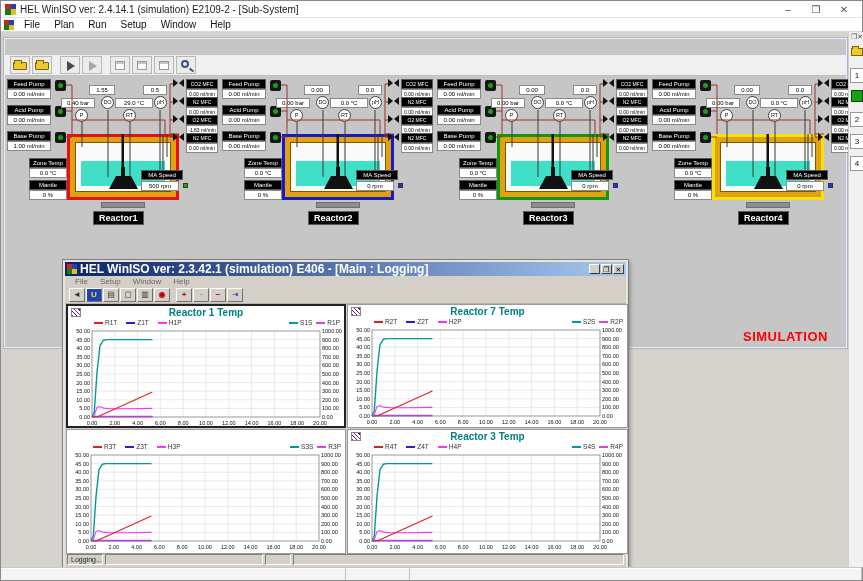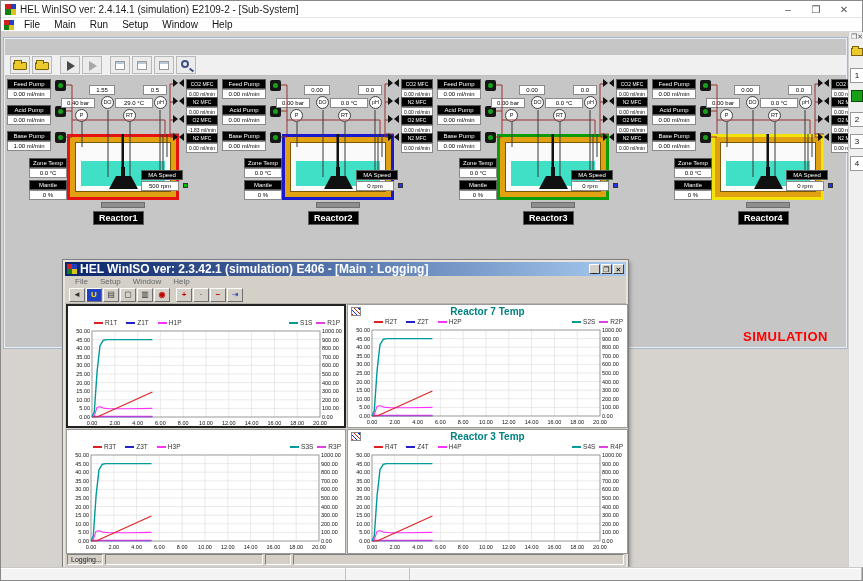--- a/index.html
+++ b/index.html
@@ -125,21 +125,21 @@
   </div>
 
   <div class="menubar">
     <span class="app-logo small-logo">
         <i></i>
         <i></i>
         <i></i>
         <i></i>
       </span>
     <span class="menu-item">File</span>
-    <span class="menu-item">Main</span>
+    <span class="menu-item">Plan</span>
     <span class="menu-item">Run</span>
     <span class="menu-item">Setup</span>
     <span class="menu-item">Window</span>
     <span class="menu-item">Help</span>
   </div>
 
   <div class="mdi">
 
     <div class="subsys">
       <div class="subsys-toolbar">
@@ -457,20 +457,24 @@
         <span class="ltb">▥</span>
         <span class="ltb red">◉</span>
         <span class="tbar-sep"></span>
         <span class="ltb red">+</span>
         <span class="ltb">·</span>
         <span class="ltb red">−</span>
         <span class="ltb blue">⇥</span>
       </div>
       <div class="charts-grid" id="charts-grid">
           <div class="chart-cell first">
+    <div class="chart-head">
+      <span class="chart-icon"></span>
+      <span class="chart-title">Reactor 1 Temp</span>
+    </div>
     <div class="legend-row">
       <span style="width:26px"></span>
       <span class="lg">
                 <i class="sw" style="background: rgb(224, 32, 32);"></i>
                 <span>R1T</span>
               </span>
       <span class="lg">
                 <i class="sw" style="background: rgb(34, 34, 204);"></i>
                 <span>Z1T</span>
               </span>

